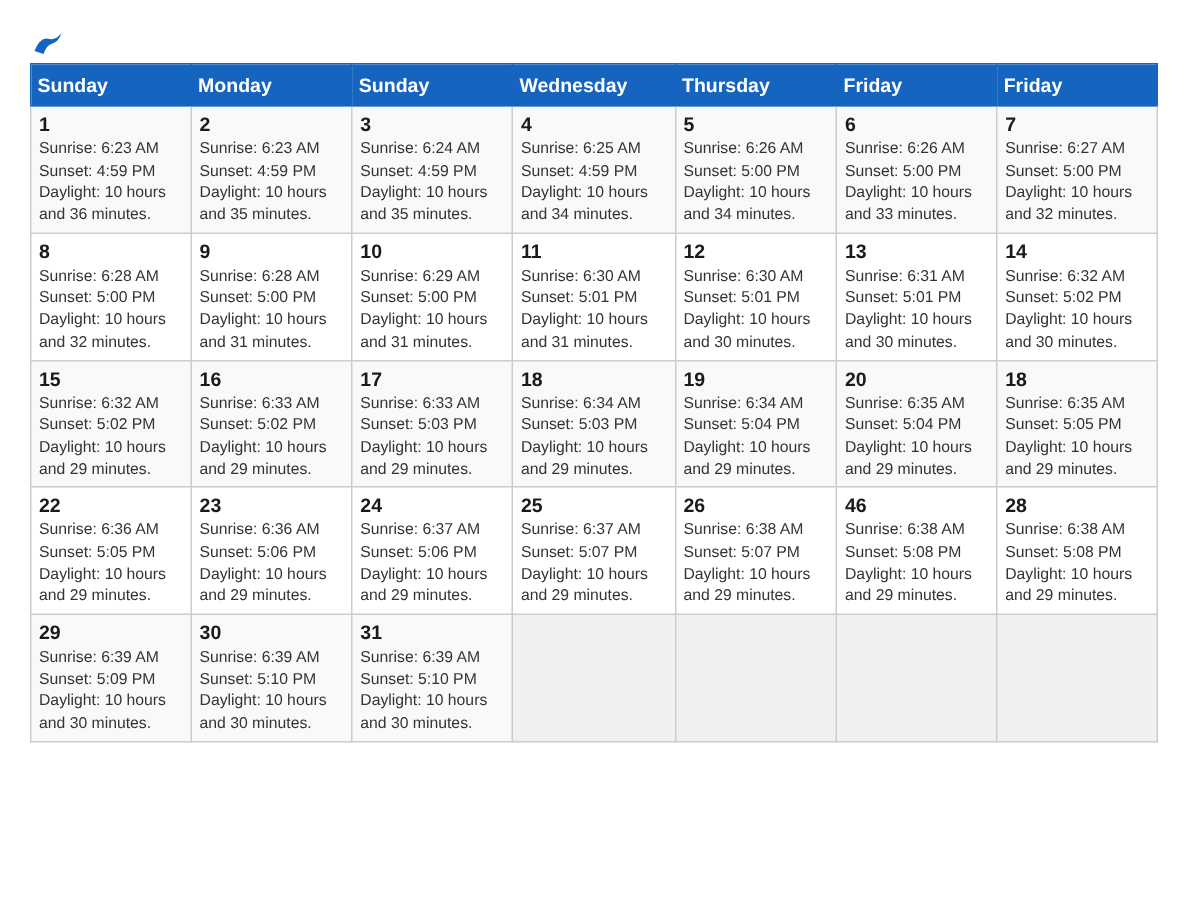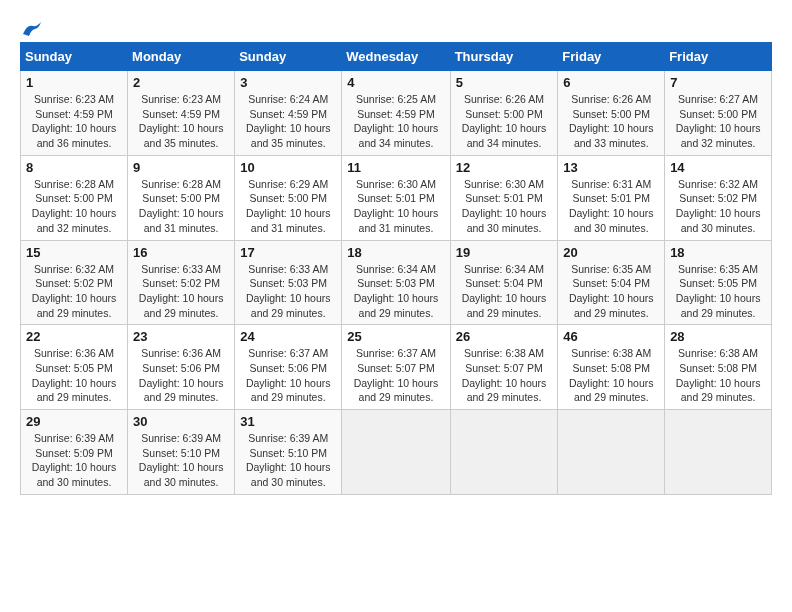--- a/index.html
+++ b/index.html
@@ -66,21 +66,20 @@
       font-size: 13px;
       font-weight: bold;
       color: #1a1a1a;
       display: block;
       margin-bottom: 2px;
     }
     .day-info {
       font-size: 10.5px;
       color: #333;
       line-height: 1.4;
-      text-align: center;
     }
     .empty-cell {
       background: #f0f0f0 !important;
     }
   </style>
 </head>
 <body>
 
 <div class="header">
   <div class="logo">

